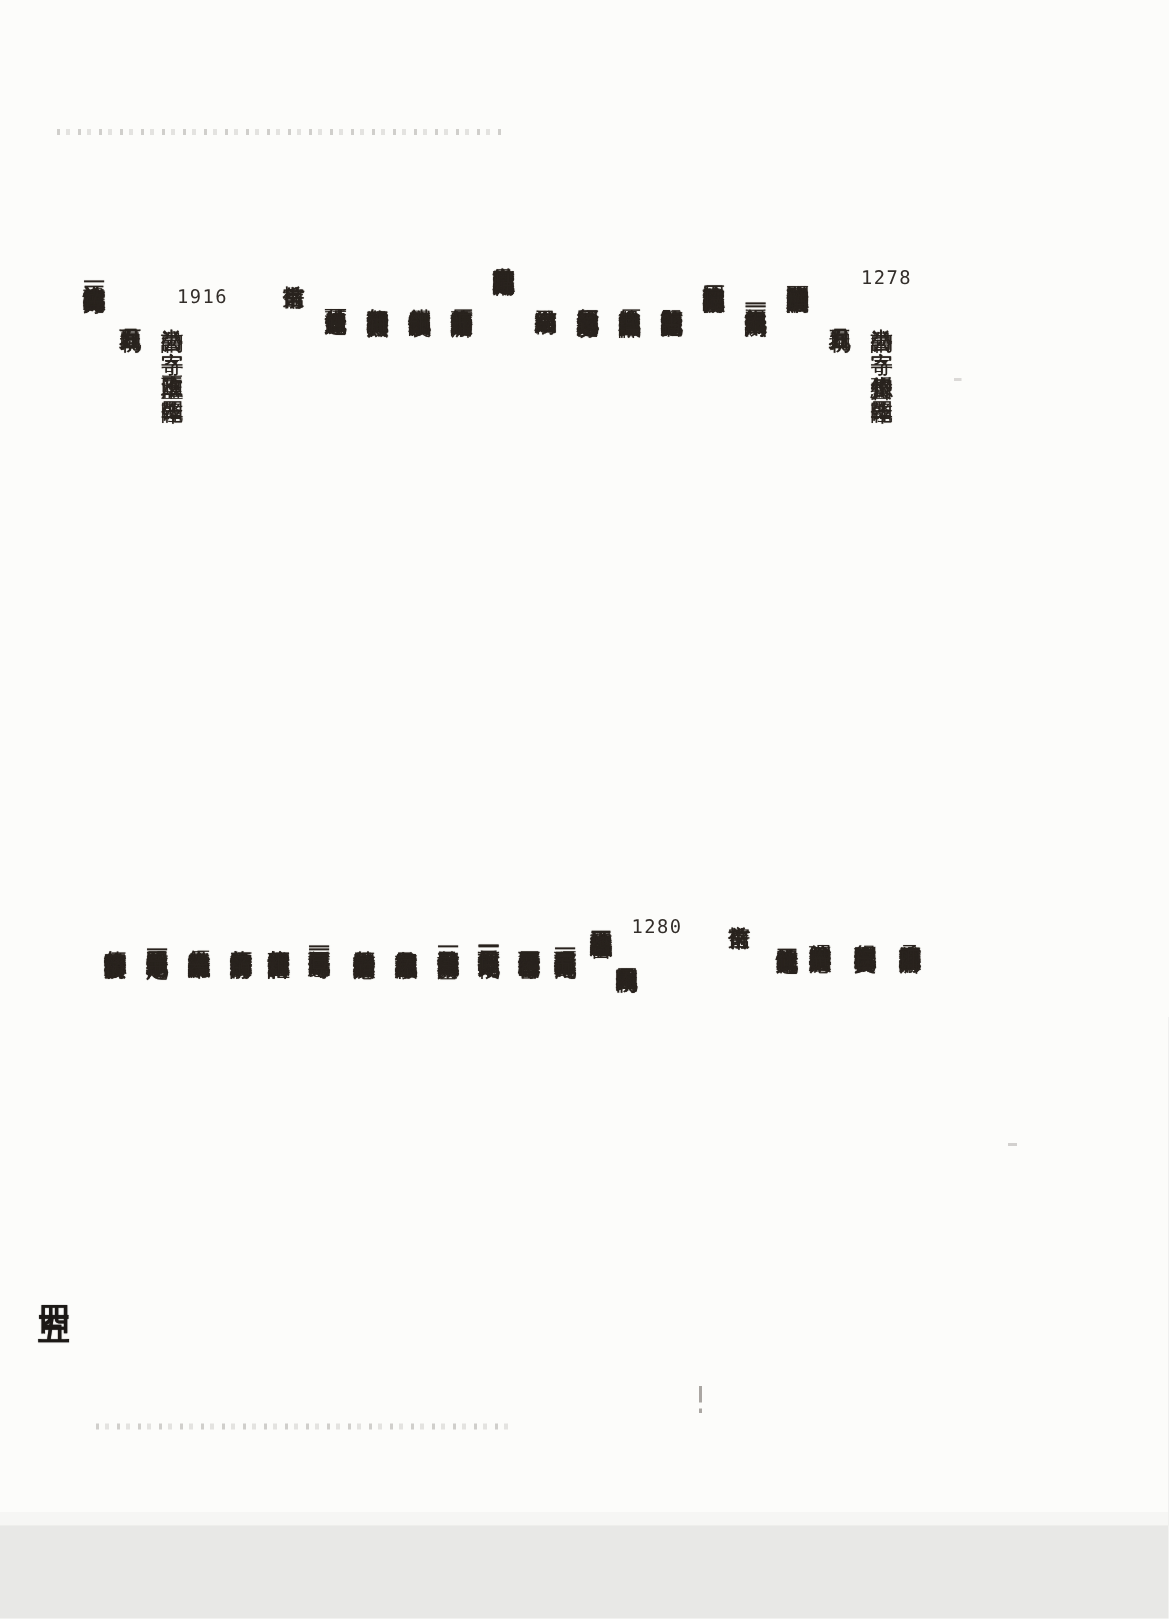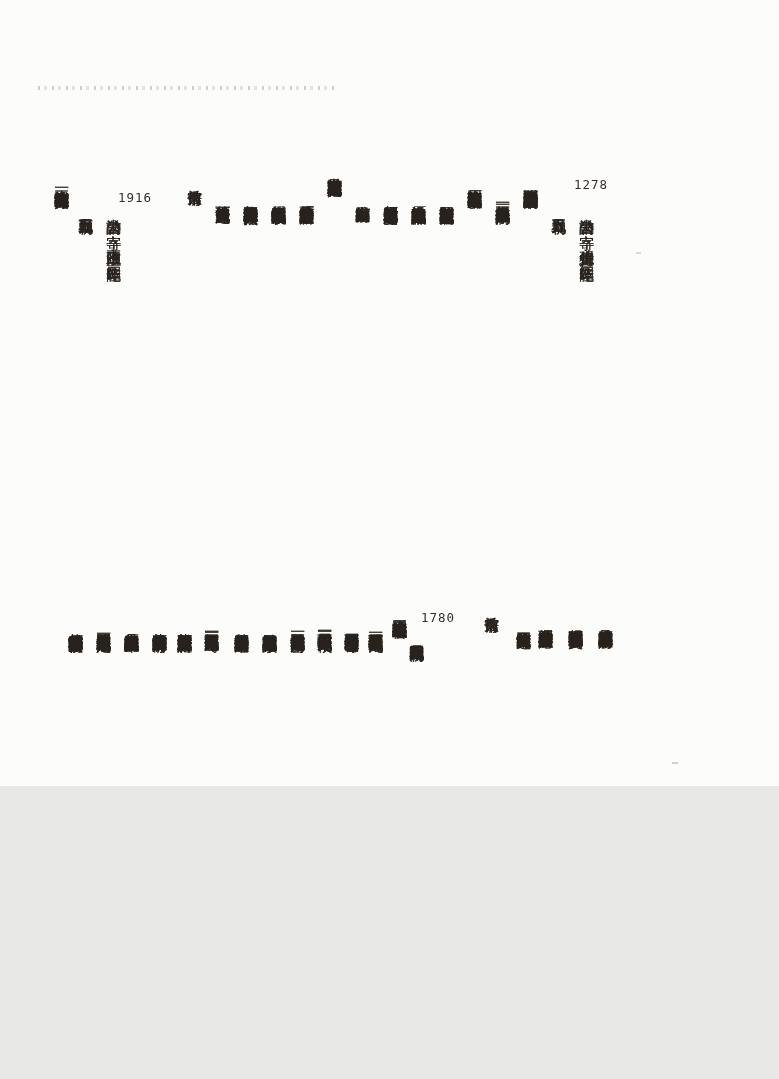--- a/index.html
+++ b/index.html
@@ -4,21 +4,21 @@
 <style>
   html, body {
     margin: 0;
     padding: 0;
     background: #e8e8e6;
     font-family: "Liberation Serif", "DejaVu Serif", serif;
   }
   #scan-page {
     position: relative;
     width: 779px;
-    height: 786px;
+    height: 1017px;
     margin: 0 auto;
     background: #fcfcfa;
     overflow: hidden;
     color: #27211d;
   }
   
   .vcol {
     position: absolute;
     writing-mode: vertical-rl;
     text-orientation: upright;
@@ -102,21 +102,21 @@
   <div class="vcol" style="left:104px;top:207px">尚書公訥　字寄　兩淮鹽政三　乾隆四年</div>
   <div class="vcol" style="left:76px;top:207px">九月初五日面奉</div>
   <div class="vcol" style="left:52px;top:178px">上諭怡親王府所有鹽窩一事向係商人黃光德等</div>
 
   <div class="vcol" style="left:596px;top:618px">承辦由部查核後經莊親王奏請王府自為辦理</div>
   <div class="vcol" style="left:566px;top:618px">聞得逾年以來辦理此事甚不妥協著交與三保</div>
   <div class="vcol" style="left:536px;top:618px">管理令其查辦嗣後如有應具奏者繕摺具奏應</div>
   <div class="vcol" style="left:514px;top:620px">啓怡親王者具稟啓明欽此遵</div>
   <div class="vcol" style="left:482px;top:605px">旨寄信前來</div>
 
-  <div class="entry-num" style="left:421px;top:610px">1780</div>
+  <div class="entry-num" style="left:421px;top:610px">1280</div>
 
   <div class="vcol" style="left:407px;top:633px">乾隆四年九月初五日內閣奉</div>
   <div class="vcol" style="left:390px;top:608px">上諭據王常王山等奏稱建造綏遠城城垣衙署營</div>
   <div class="vcol" style="left:366px;top:622px">房等項工程工部原估工料銀一百七十五萬九</div>
   <div class="vcol" style="left:342px;top:622px">千四百六十三兩有奇經臣王山會同瞻岱等覆</div>
   <div class="vcol" style="left:315px;top:622px">估銀一百二十四萬一千九百九十二兩零較原</div>
   <div class="vcol" style="left:288px;top:622px">估已減去銀五十一萬兩有餘嗣又添兵房窰厇</div>
   <div class="vcol" style="left:260px;top:622px">城垣加灰以及增建衙署置買地基等項係續添</div>
   <div class="vcol" style="left:232px;top:622px">於復估之外已經奏明咨部在案通計按例應增</div>
   <div class="vcol" style="left:202px;top:622px">添銀五萬八千一百九十四兩零臣等一時愚見</div>

